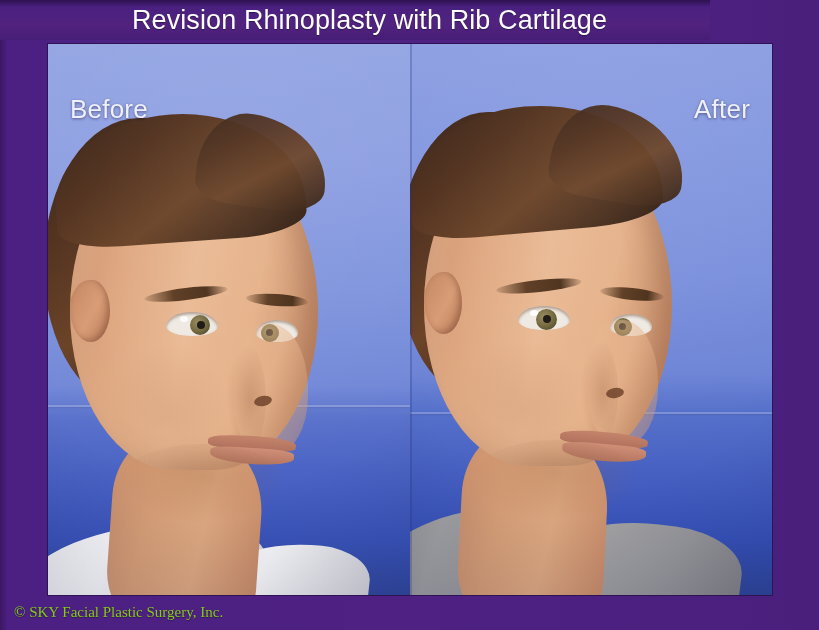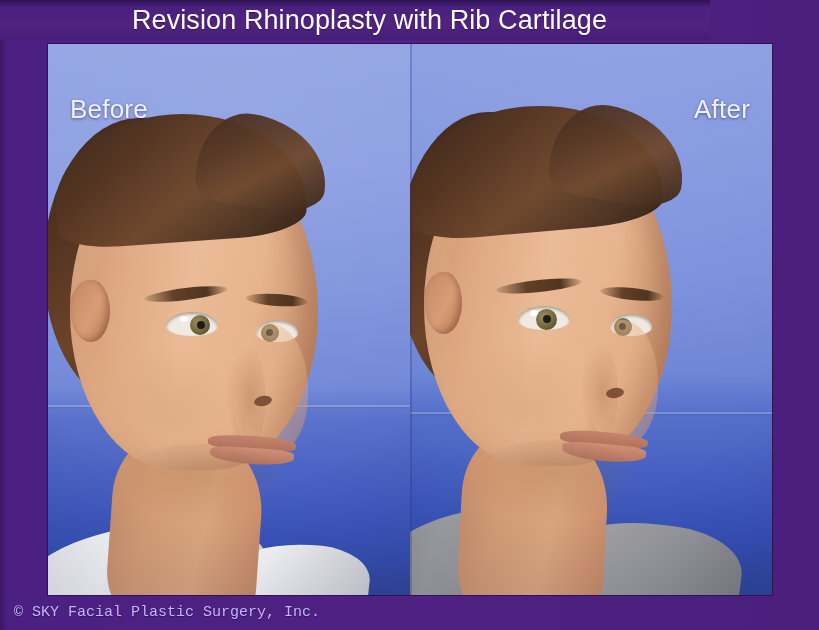--- a/index.html
+++ b/index.html
@@ -126,21 +126,21 @@
   .lip-low{position:absolute;background:linear-gradient(180deg,#cf8e76,#b4745e);border-radius:30% 30% 55% 55%;}
   .shadow{position:absolute;border-radius:50%;}
 
   
   .footer{
     position:absolute;left:0;bottom:0;width:819px;height:35px;
     display:flex;align-items:center;justify-content:space-between;
     padding:0 14px;box-sizing:border-box;
   }
   .footer span{
-    color:#c4b5fd;font-size:15px;font-family:Liberation Mono, monospace;
+    color:#84cc16;font-size:15px;font-family:Liberation Serif, serif;
     text-shadow:0 1px 1px rgba(0,0,0,.4);white-space:nowrap;
   }
 </style>
 </head>
 <body>
 
 <div class="frame"></div>
 
 <div class="titlebar">
   <div class="title-text">Revision Rhinoplasty with Rib Cartilage</div>

